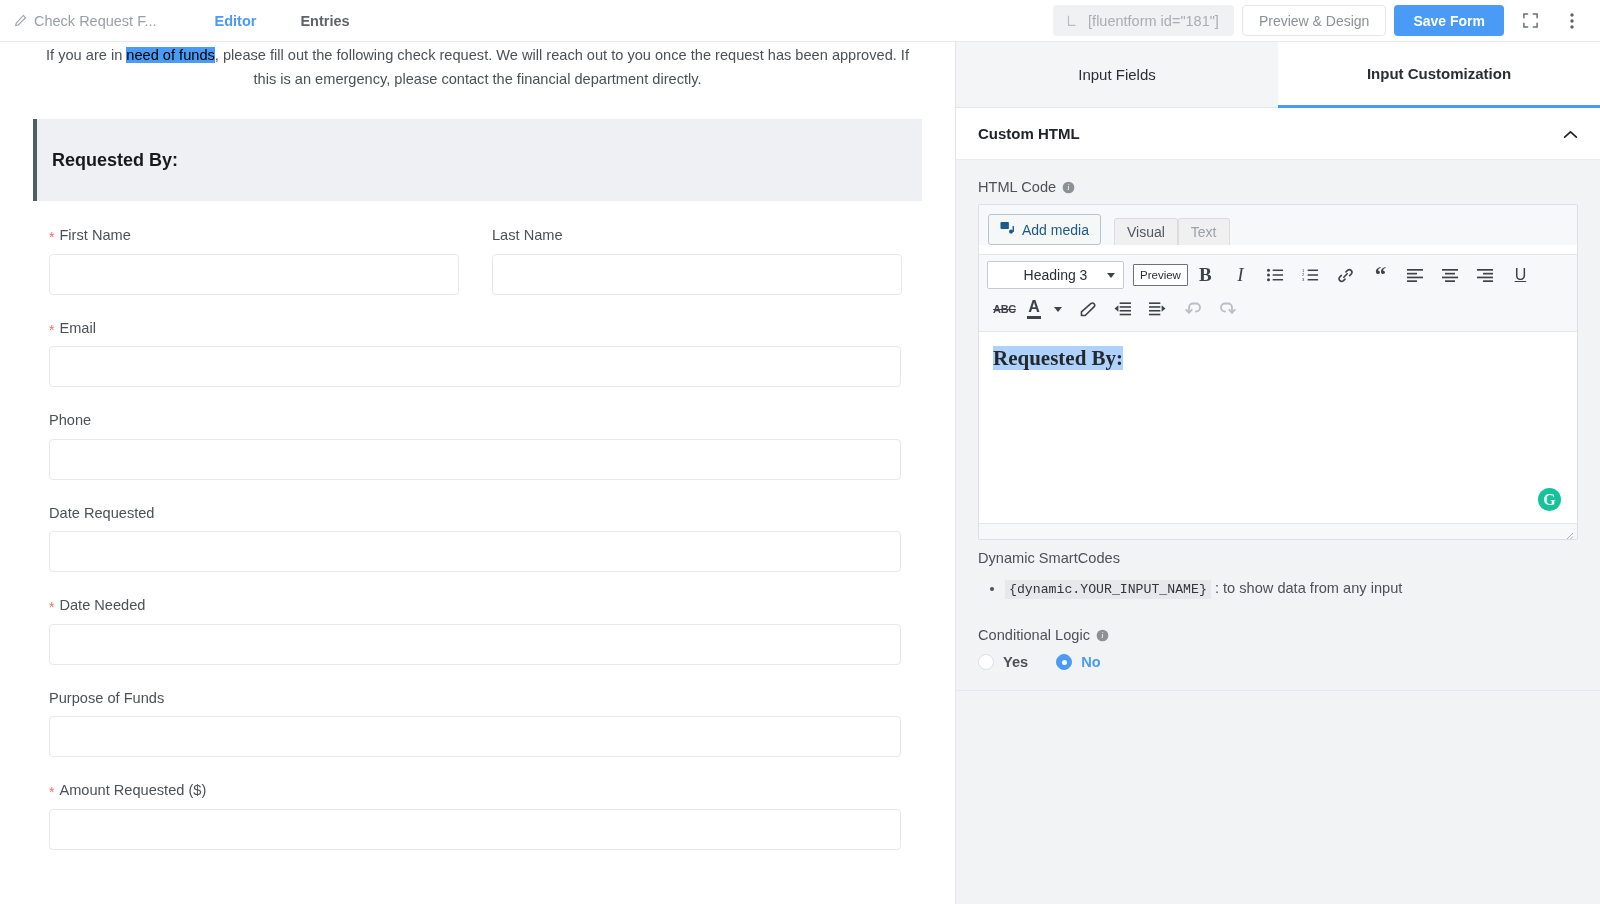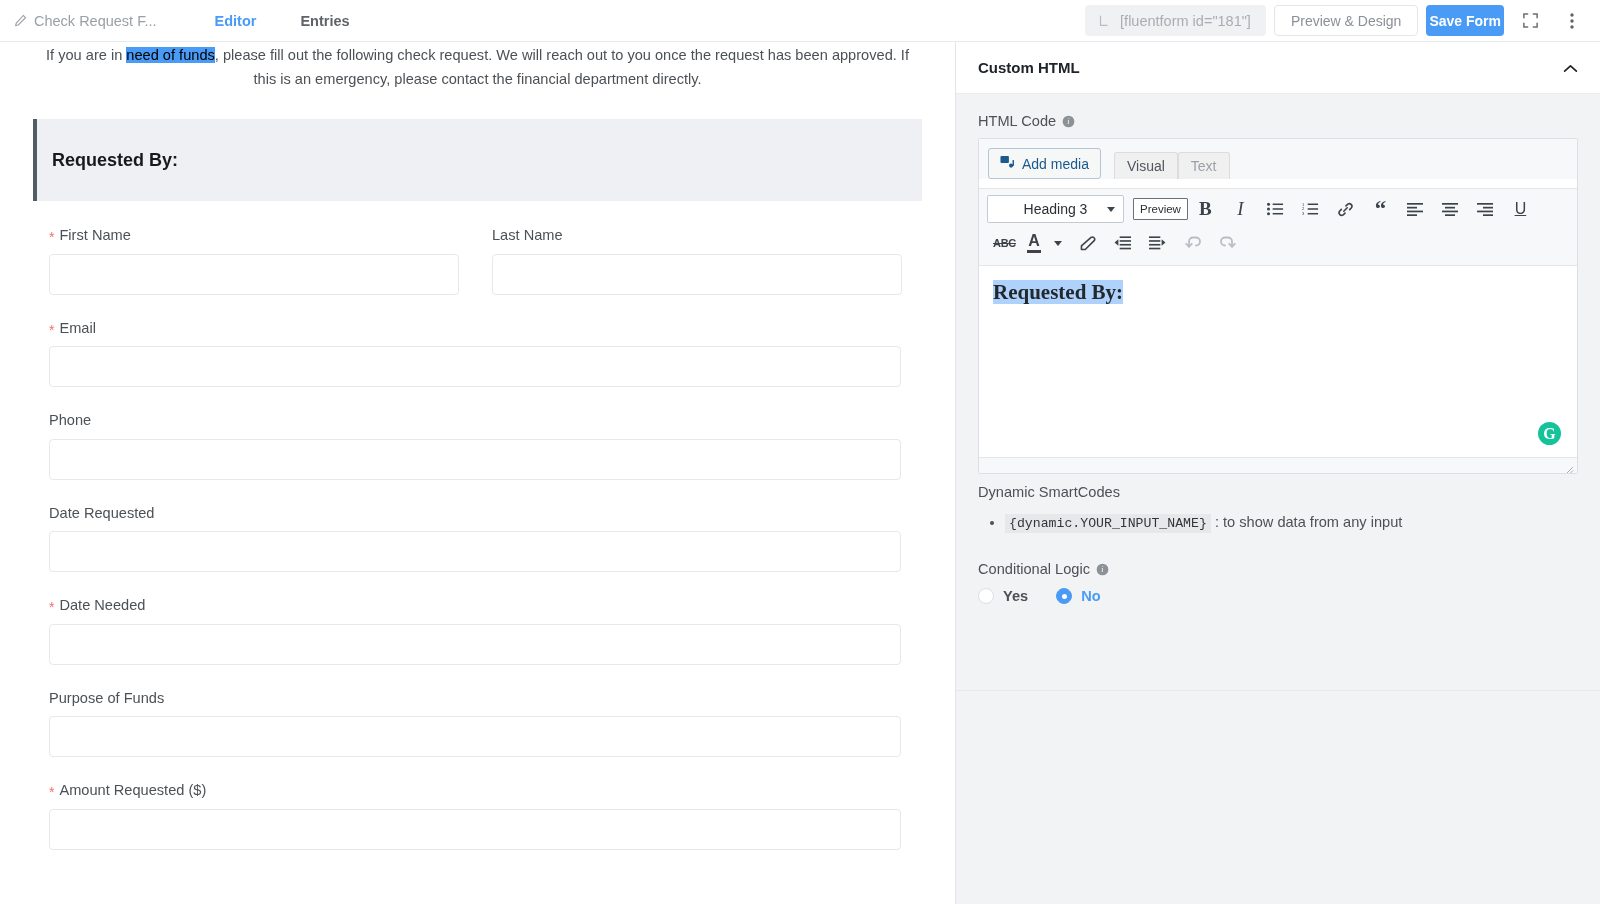--- a/index.html
+++ b/index.html
@@ -44,21 +44,21 @@
   }
   .sc-ic { width:14px; height:14px; display:block; }
   .btn-preview {
     margin-left:8px; height:31px; display:flex; align-items:center;
     padding:0 16px; border:1px solid #e4e6e9; border-radius:4px;
     background:#fff; color:#8b9097; font-size:14px; white-space:nowrap;
     cursor:pointer;
   }
   .btn-save {
     margin-left:8px; height:31px; display:flex; align-items:center;
-    padding:0 3px; border-radius:4px; background:#4a9bf5;
+    padding:0 19px; border-radius:4px; background:#4a9bf5;
     color:#fff; font-size:14px; font-weight:bold; white-space:nowrap;
     cursor:pointer;
   }
   .ic-btn {
     width:32px; height:32px; margin-left:10px;
     display:flex; align-items:center; justify-content:center; cursor:pointer;
   }
 
   
   .formpane {
@@ -374,20 +374,24 @@
           <span>Amount Requested ($)</span>
         </div>
         <input class="finput" type="text" style="">
       </div>
 
     </div>
   </div>
 
   <div class="rightpanel">
 
+    <div class="rp-tabs">
+      <div class="rp-tab">Input Fields</div>
+      <div class="rp-tab active">Input Customization</div>
+    </div>
 
     <div class="rp-sechead">
       <span>Custom HTML</span>
       <span class="chev">
         <svg width="15" height="9" viewBox="0 0 16 10" fill="none" stroke="#20242a" stroke-width="1.9" stroke-linecap="round" stroke-linejoin="round">
           <path d="M1.5 8 L8 2 L14.5 8"></path>
         </svg>
       </span>
     </div>
 

